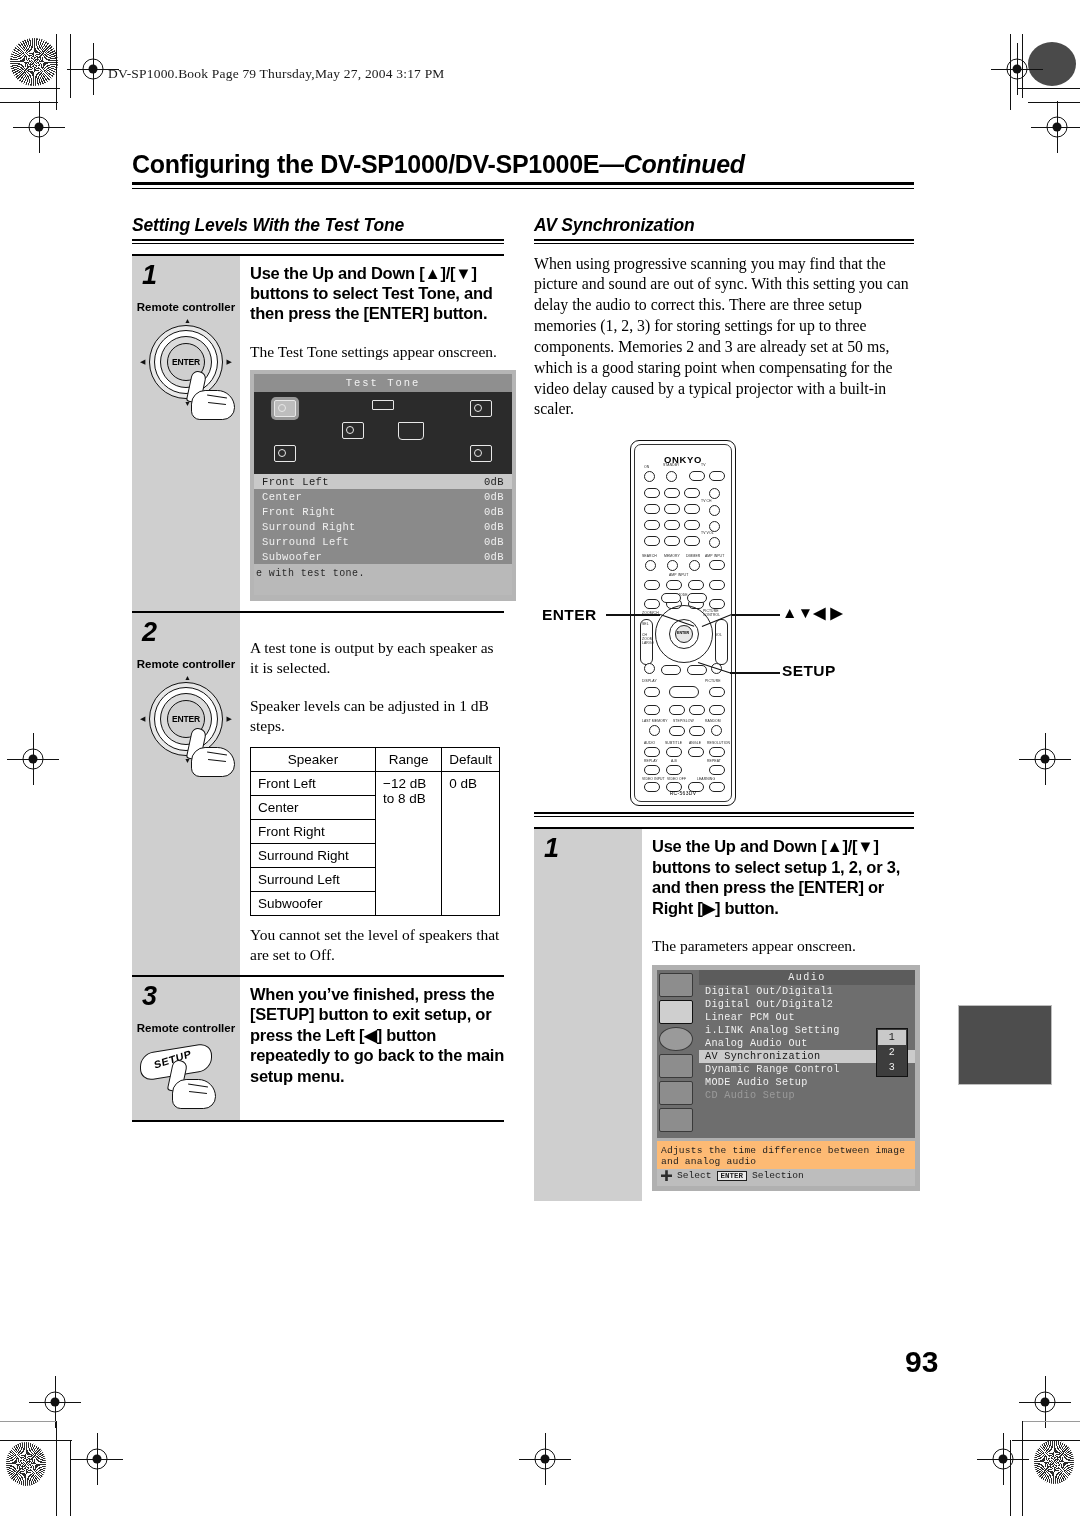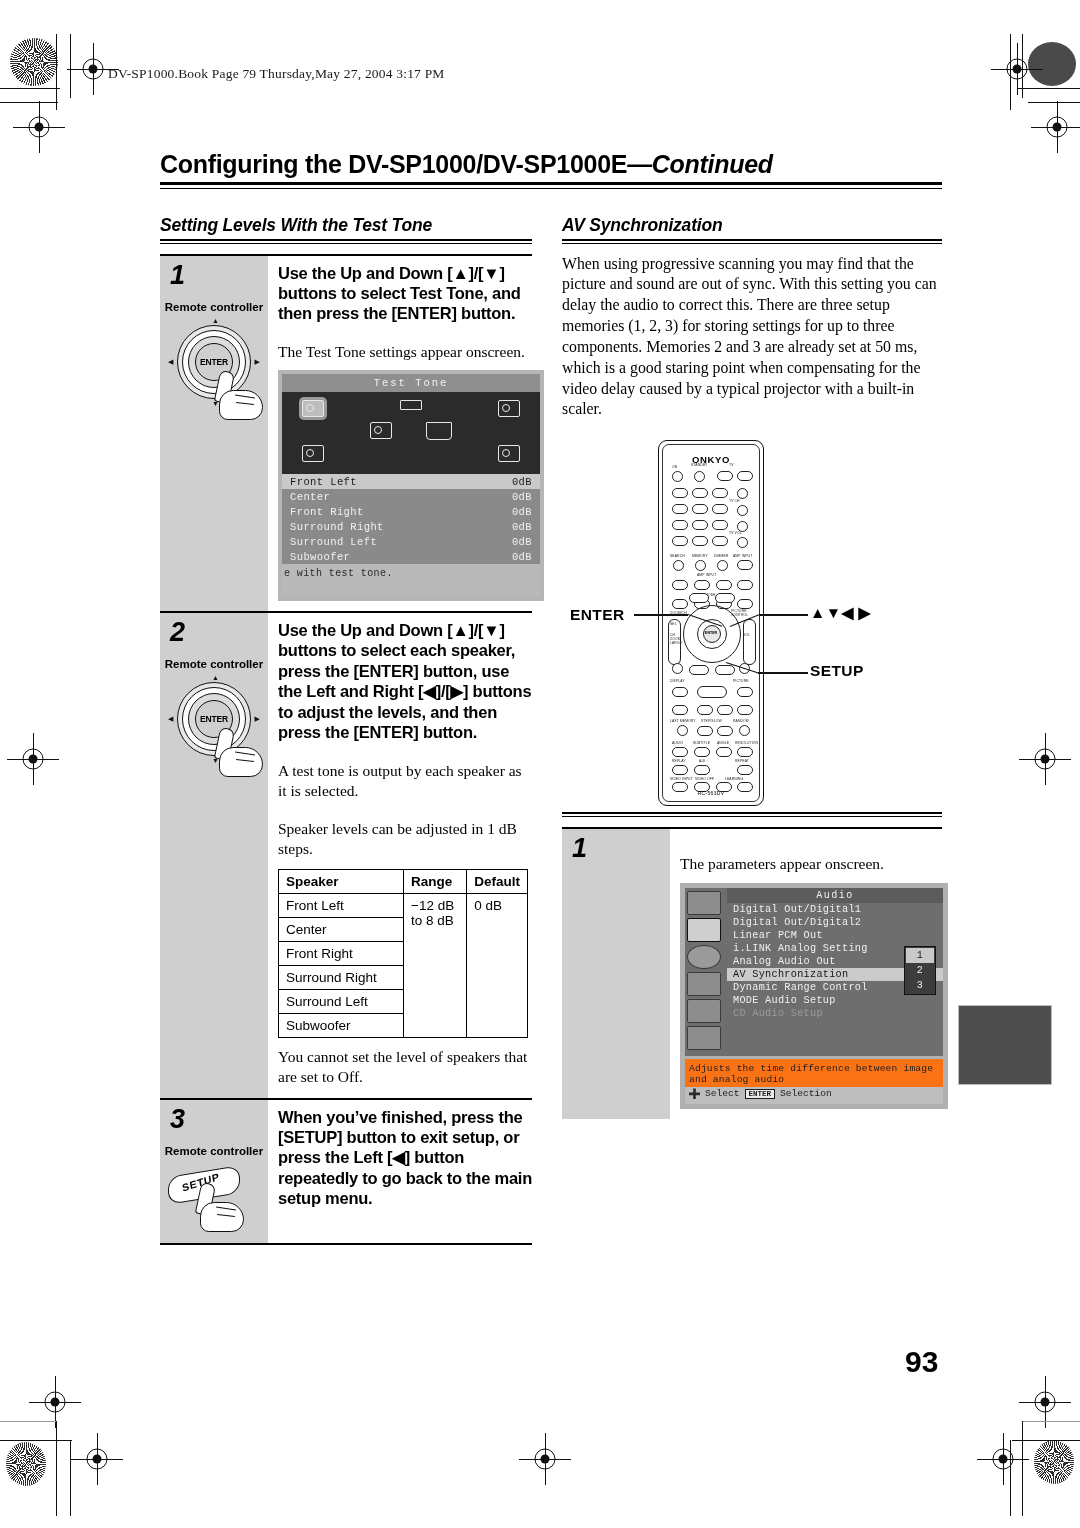--- a/index.html
+++ b/index.html
@@ -20,21 +20,21 @@
   .starburst.flat{background:#4a4a4a;}
 
   .cropline{position:absolute;background:#111;}
   .cropgray{position:absolute;background:#9a9a9a;}
 
   
   .slug{position:absolute;left:108px;top:66px;font-family:"Liberation Serif",serif;
         font-size:13.5px;letter-spacing:.2px;white-space:nowrap;color:#1a1a1a;}
 
   
-  .page{position:absolute;left:160px;top:150px;width:782px;}
+  .page{position:absolute;left:132px;top:150px;width:782px;}
 
   .chapter-title{font-size:25px;font-weight:bold;letter-spacing:-.3px;
       padding-bottom:3px;}
   .chapter-title .cont{font-style:italic;font-weight:bold;}
   .rule-double{border-top:3.5px solid #000;border-bottom:1.6px solid #000;
       height:2.5px;margin-bottom:26px;}
 
   .cols{display:flex;gap:30px;align-items:flex-start;}
   .col-left{width:372px;}
   .col-right{width:380px;}
@@ -108,21 +108,21 @@
   .osd-li{display:flex;justify-content:space-between;color:#f0f0f0;font-size:10.5px;
       padding:1.5px 8px;letter-spacing:.4px;}
   .osd-li.hl{background:#c9c9c9;color:#1d1d1d;}
   .osd-foot{background:#b9b9b9;color:#2a2a2a;font-size:10px;padding:4px 6px 16px 2px;
       letter-spacing:.4px;}
 
   
   table.spec{border-collapse:collapse;margin-top:10px;width:250px;}
   table.spec th,table.spec td{border:1.3px solid #000;font-size:13.5px;padding:4px 7px;
       vertical-align:top;}
-  table.spec th{text-align:left;font-weight:bold;}
+  table.spec th{text-align:center;font-weight:normal;}
   table.spec td.name{width:110px;}
   .after-note{font-family:"Liberation Serif",serif;font-size:15.5px;line-height:1.3;
       margin-top:9px;}
 
   
   .para{font-family:"Liberation Serif",serif;font-size:15.8px;line-height:1.32;
       text-align:left;}
 
   
   .remote-wrap{position:relative;height:378px;margin-top:14px;}
@@ -163,21 +163,21 @@
   .menu-col{flex:1;}
   .osd2-title{background:#5c5c5c;color:#f0f0f0;text-align:center;font-size:10px;
       letter-spacing:1.5px;padding:2px 0;}
   .mi{color:#f0f0f0;font-size:10.2px;padding:1px 6px;letter-spacing:.3px;white-space:nowrap;}
   .mi.sel{background:#cbcbcb;color:#151515;}
   .mi.dim{color:#9b9b9b;}
   .num-col{position:absolute;right:12px;top:63px;width:28px;background:#3d3d3d;
       border:1.5px solid #111;padding:1px;}
   .nm{color:#efefef;font-size:10px;text-align:center;padding:2px 0;letter-spacing:.3px;}
   .nm.sel{background:#c9c9c9;color:#151515;}
-  .osd2-foot{background:#f97316;color:#1e1e1e;font-size:9.6px;padding:4px 4px 2px 4px;
+  .osd2-foot{background:#fdba74;color:#1e1e1e;font-size:9.6px;padding:4px 4px 2px 4px;
       letter-spacing:.2px;margin-top:3px;}
   .osd2-keys{display:flex;align-items:center;gap:5px;background:#bdbdbd;padding:1px 4px 5px 4px;
       font-size:9.6px;color:#1e1e1e;}
   .kdpad{width:11px;height:11px;background:#2b2b2b;
       clip-path:polygon(38% 0,62% 0,62% 38%,100% 38%,100% 62%,62% 62%,62% 100%,38% 100%,38% 62%,0 62%,0 38%,38% 38%);}
   .kent{border:1.4px solid #1e1e1e;padding:0 3px;font-size:7.5px;font-weight:bold;background:#e9e9e9;}
 
   .pagenum{position:absolute;left:905px;top:1345px;font-size:30px;font-weight:bold;}
   .tabmark{position:absolute;left:958px;top:1005px;width:92px;height:78px;background:#4d4d4d;
       border:1px solid #bdbdbd;}
@@ -364,21 +364,20 @@
             <div class="ar ar-r">▶</div>
             <div class="hand">
               <div class="fin"></div>
                 <div class="pad"></div>
                 <div class="ln1"></div>
                 <div class="ln2"></div>
             </div>
           </div>
         </div>
         <div class="step-body">
-          <div class="step-lead">Use the Up and Down [▲]/[▼] buttons to select each speaker, press the [ENTER] button, use the Left and Right [◀]/[▶] buttons to adjust the levels, and then press the [ENTER] button.</div>
           <div class="step-note">A test tone is output by each speaker as it is selected.</div>
           <div class="step-note">Speaker levels can be adjusted in 1 dB steps.</div>
 
           <table class="spec">
             <tbody>
                 <tr>
               <th>Speaker</th>
               <th>Range</th>
               <th>Default</th>
             </tr>
@@ -573,20 +572,21 @@
         <div class="lead diag" style="left:164px;top:228px;width:34px;transform:rotate(18deg);"></div>
       </div>
 
       <div class="sec-rule"></div>
 
       <div class="step">
         <div class="step-num-cell" style="padding-bottom:4px;">
           <div class="step-num">1</div>
         </div>
         <div class="step-body">
+          <div class="step-lead">Use the Up and Down [▲]/[▼] buttons to select setup 1, 2, or 3, and then press the [ENTER] or Right [▶] button.</div>
           <div class="step-note">The parameters appear onscreen.</div>
 
           <div class="osd2">
             <div class="osd2-main">
               <div class="icon-col">
                 <div class="ic"></div>
                 <div class="ic active"></div>
                 <div class="ic sphere"></div>
                 <div class="ic"></div>
                 <div class="ic"></div>

